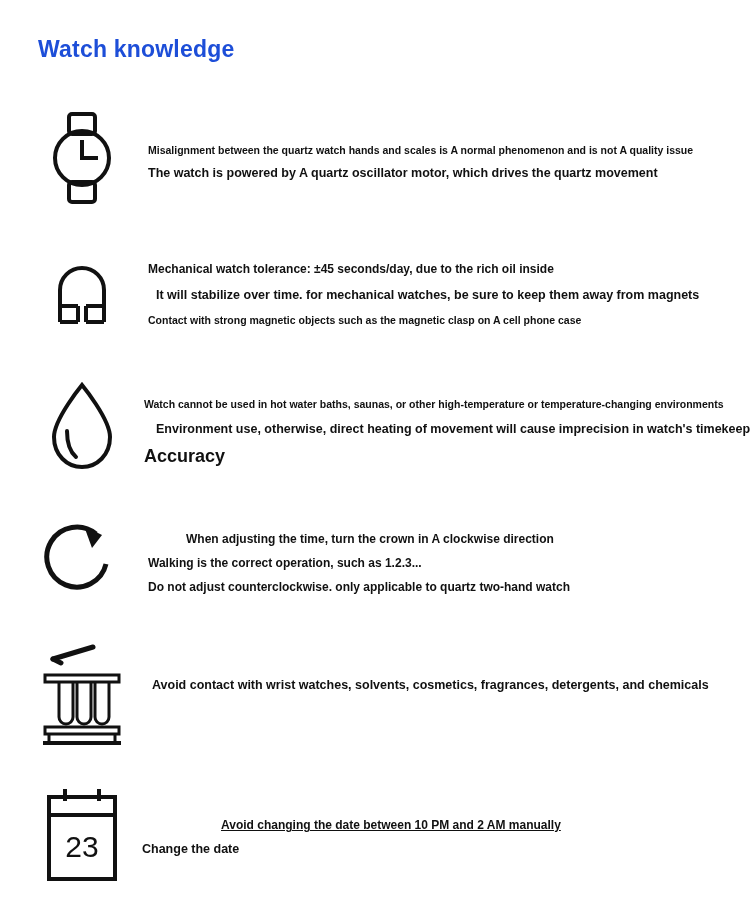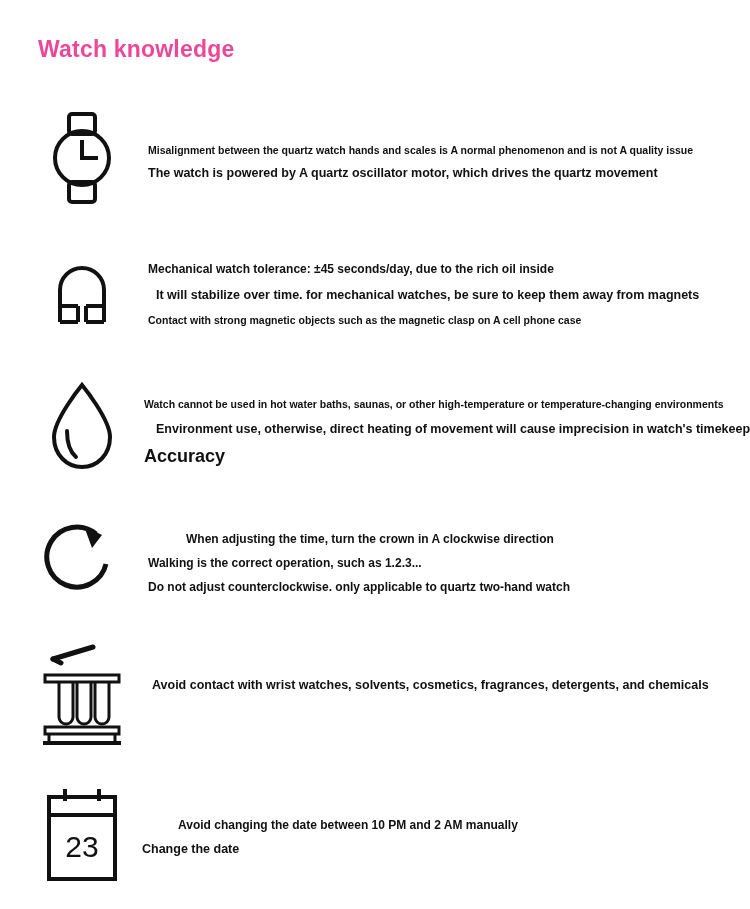--- a/index.html
+++ b/index.html
@@ -22,21 +22,21 @@
     height: 909px;
     padding: 0;
   }
   .page-title {
     position: absolute;
     left: 38px;
     top: 36px;
     font-size: 23px;
     font-weight: bold;
     letter-spacing: 0.2px;
-    color: #ec4899;
+    color: #1d4ed8;
   }
   .section {
     position: absolute;
     left: 0;
     width: 750px;
   }
   .icon-box {
     position: absolute;
     left: 34px;
     width: 96px;
@@ -94,21 +94,21 @@
   #sec-contact { top: 640px; height: 115px; }
   #sec-contact .icon-box { top: 0; height: 110px; }
   #sec-contact .lines { top: 38px; }
   #sec-contact .line-1 { margin-left: 22px; margin-bottom: 10px; }
   #sec-contact .line-2 { margin-left: 14px; }
 
   
   #sec-date { top: 780px; height: 115px; }
   #sec-date .icon-box { top: 0; height: 110px; }
   #sec-date .lines { top: 38px; }
-  #sec-date .line-1 { margin-left: 48px; margin-bottom: 10px; }
+  #sec-date .line-1 { margin-left: 91px; margin-bottom: 10px; text-decoration: underline; }
   #sec-date .line-2 { margin-left: 12px; }
 
   svg { display: block; }
 </style>
 </head>
 <body>
 
 <div class="page">
 
   <div class="page-title">Watch knowledge</div>

